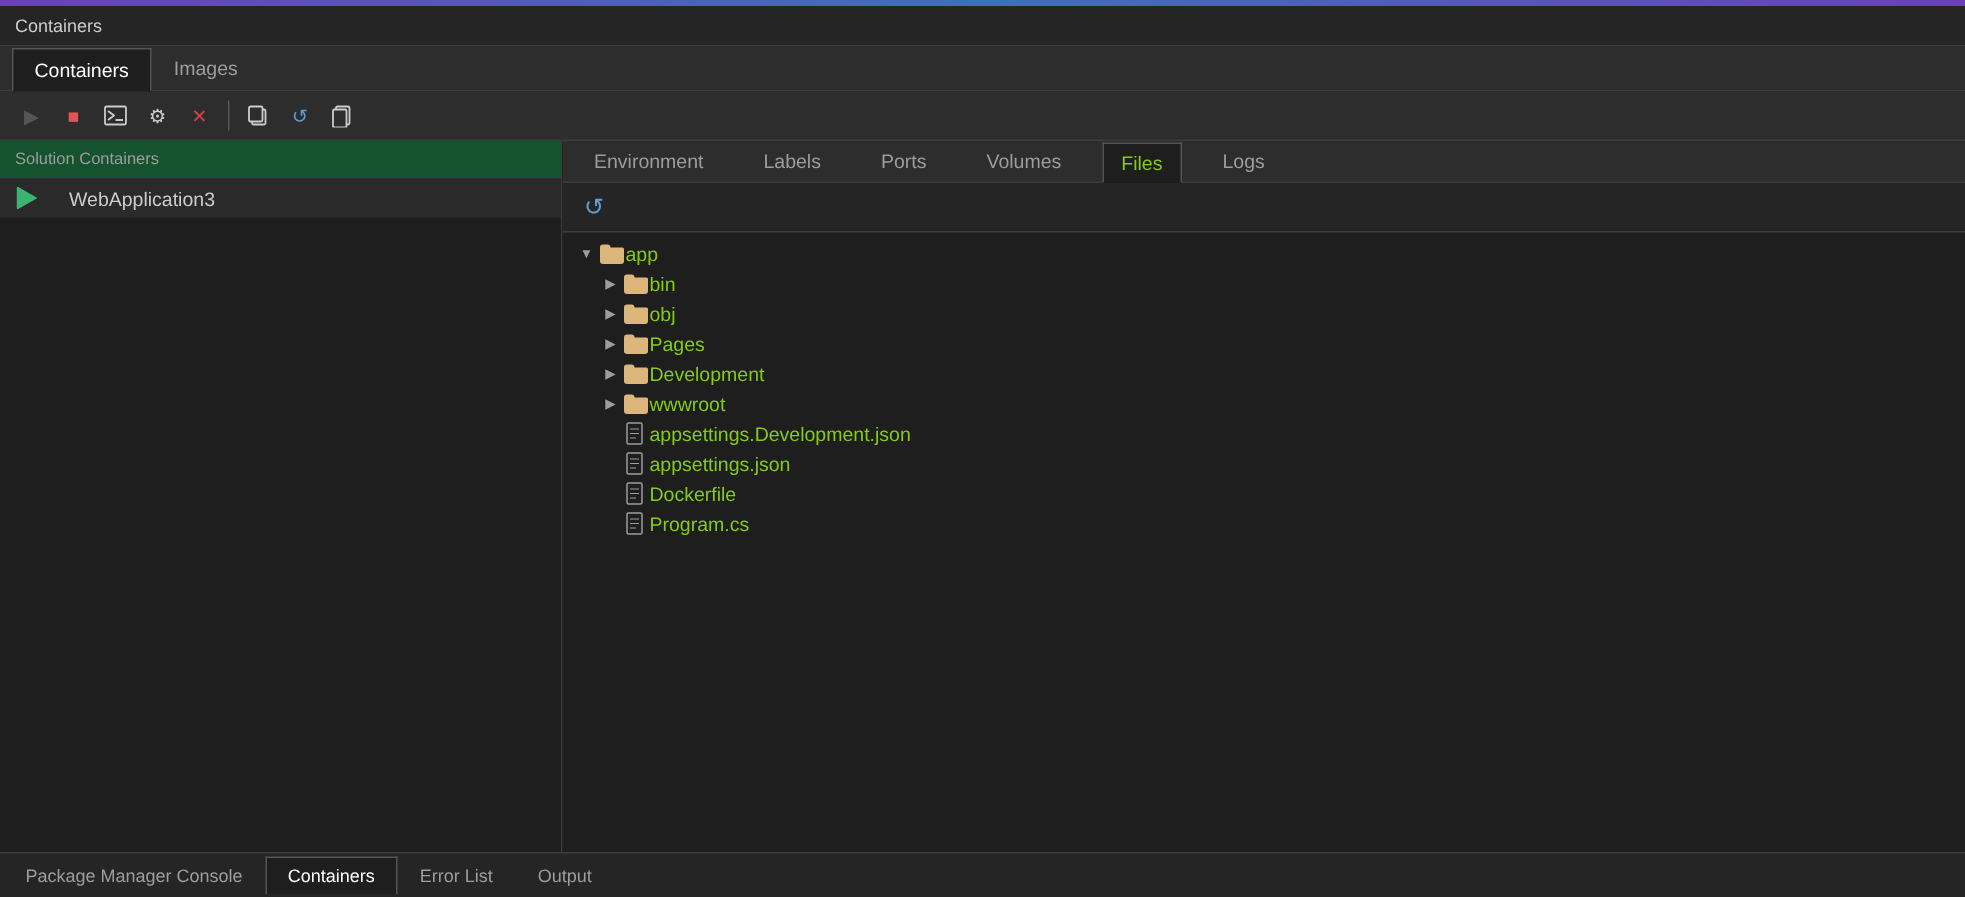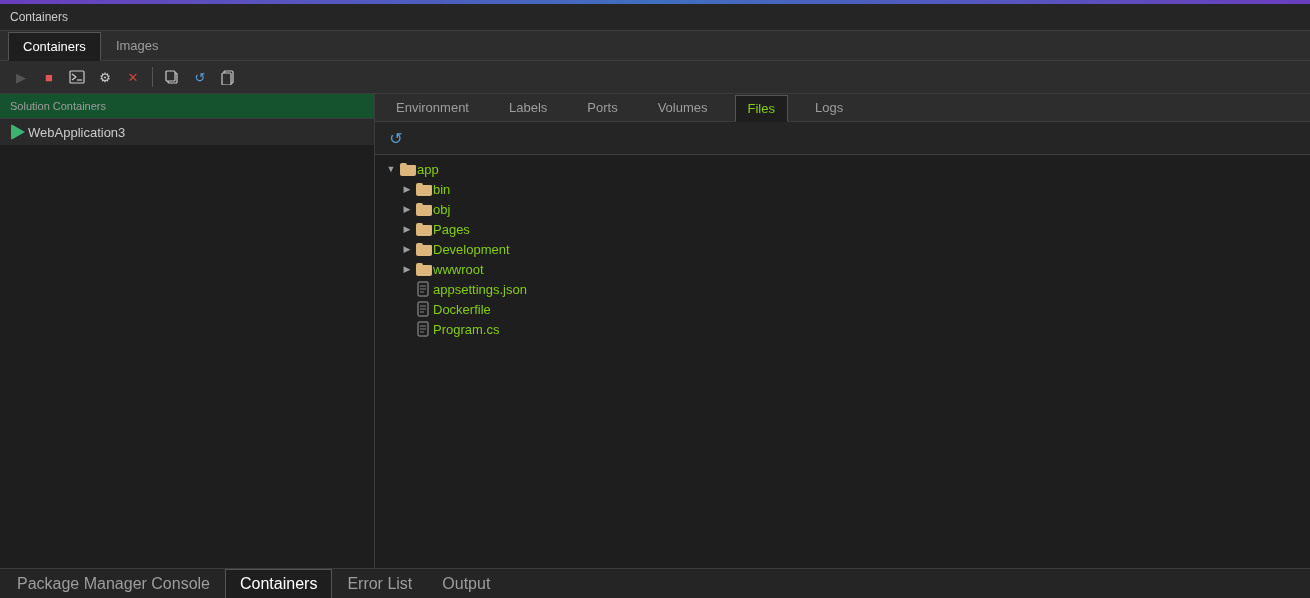--- a/index.html
+++ b/index.html
@@ -112,21 +112,21 @@
       font-size: 11px;
       color: #9d9d9d;
       background: #14532d;
       border-bottom: 1px solid #3c3c3c;
     }
 
     .container-item {
       display: flex;
       align-items: center;
       padding: 5px 10px;
-      gap: 2px;
+      gap: 20px;
       cursor: pointer;
       background: #2a2a2a;
     }
 
     .play-icon-green {
       width: 16px;
       height: 16px;
       display: flex;
       align-items: center;
       justify-content: center;
@@ -277,21 +277,21 @@
       background: #252526;
       border-top: 1px solid #3c3c3c;
       flex-shrink: 0;
       padding: 0 2px;
       height: 30px;
     }
     .bottom-tab {
       padding: 5px 14px;
       cursor: pointer;
       color: #9d9d9d;
-      font-size: 16px;
+      font-size: 12px;
       user-select: none;
       border: 1px solid transparent;
       border-bottom: none;
     }
     .bottom-tab.active {
       color: #ffffff;
       background: #1e1e1e;
       border: 1px solid #555;
       border-bottom: none;
     }
@@ -417,20 +417,32 @@
 
       <div class="tree-item">
         <span class="tree-indent" style="width:24px;"></span>
         <span class="chevron right"></span>
         <span class="folder-icon">
             <div class="folder-shape"></div>
           </span>
         <span class="item-label">wwwroot</span>
       </div>
 
+      <div class="tree-item">
+        <span class="tree-indent" style="width:40px;"></span>
+        <span class="file-icon">
+          <svg width="14" height="16" viewBox="0 0 14 16" fill="none">
+            <rect x="1" y="1" width="10" height="14" rx="1" stroke="#9d9d9d" stroke-width="1" fill="none"></rect>
+            <line x1="3" y1="5" x2="9" y2="5" stroke="#9d9d9d" stroke-width="0.8"></line>
+            <line x1="3" y1="8" x2="9" y2="8" stroke="#9d9d9d" stroke-width="0.8"></line>
+            <line x1="3" y1="11" x2="7" y2="11" stroke="#9d9d9d" stroke-width="0.8"></line>
+          </svg>
+        </span>
+        <span class="item-label">appsettings.Development.json</span>
+      </div>
 
       <div class="tree-item">
         <span class="tree-indent" style="width:40px;"></span>
         <span class="file-icon">
           <svg width="14" height="16" viewBox="0 0 14 16" fill="none">
             <rect x="1" y="1" width="10" height="14" rx="1" stroke="#9d9d9d" stroke-width="1" fill="none"></rect>
             <line x1="3" y1="5" x2="9" y2="5" stroke="#9d9d9d" stroke-width="0.8"></line>
             <line x1="3" y1="8" x2="9" y2="8" stroke="#9d9d9d" stroke-width="0.8"></line>
             <line x1="3" y1="11" x2="7" y2="11" stroke="#9d9d9d" stroke-width="0.8"></line>
           </svg>

